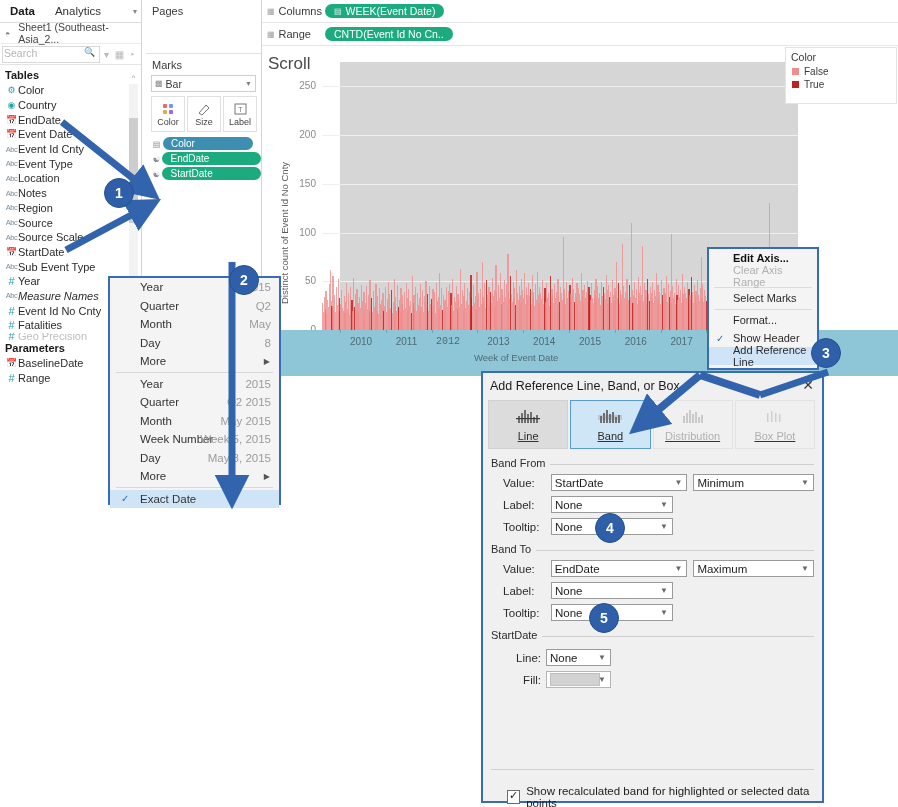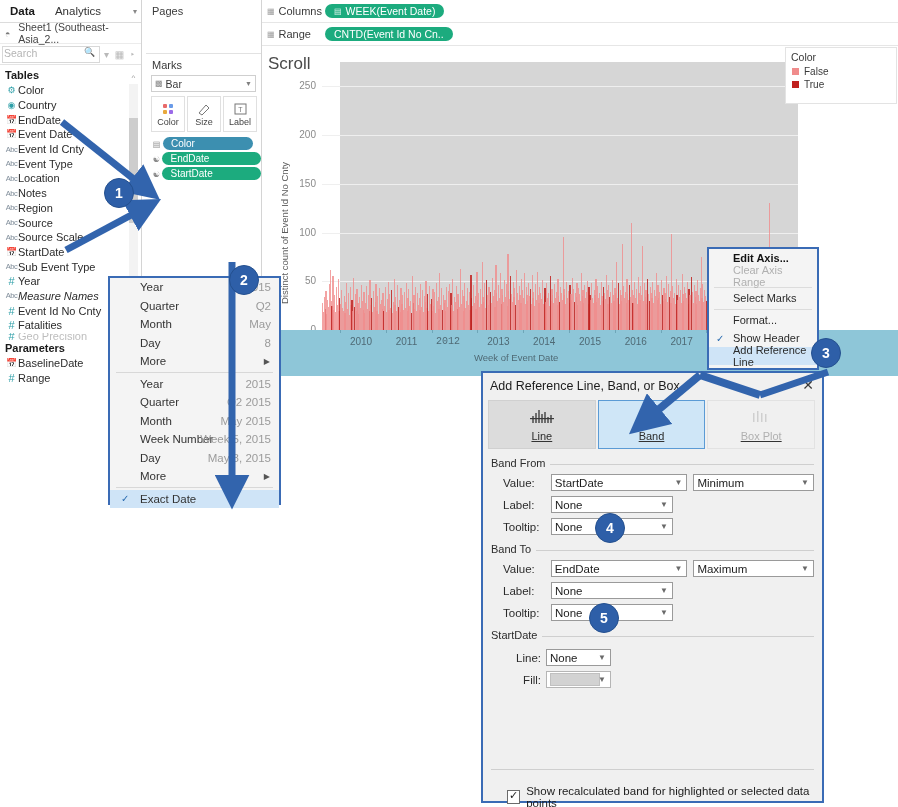--- a/index.html
+++ b/index.html
@@ -1046,20 +1046,36 @@
               <rect x="17" y="10" width="2" height="6"></rect>
               <rect x="20" y="8" width="2" height="8"></rect>
             </g>
           </svg>
       </span>
       <div class="tl">Band</div>
     </div>
     <div class="tbtn2 dis">
       <span>
         <svg width="24" height="17" viewBox="0 0 24 17">
+            <g fill="#c9c9c9">
+              <rect x="2" y="9" width="2" height="7"></rect>
+              <rect x="5" y="6" width="2" height="10"></rect>
+              <rect x="8" y="3" width="2" height="13"></rect>
+              <rect x="11" y="7" width="2" height="9"></rect>
+              <rect x="14" y="5" width="2" height="11"></rect>
+              <rect x="17" y="10" width="2" height="6"></rect>
+              <rect x="20" y="8" width="2" height="8"></rect>
+            </g>
+          </svg>
+      </span>
+      <div class="tl">Distribution</div>
+    </div>
+    <div class="tbtn2 dis">
+      <span>
+        <svg width="24" height="17" viewBox="0 0 24 17">
             <g fill="#cfcfcf">
               <rect x="4" y="6" width="1.5" height="9"></rect>
               <rect x="8" y="4" width="1.5" height="11"></rect>
               <rect x="12" y="6" width="1.5" height="9"></rect>
               <rect x="16" y="7" width="1.5" height="8"></rect>
             </g>
           </svg>
       </span>
       <div class="tl">Box Plot</div>
     </div>

